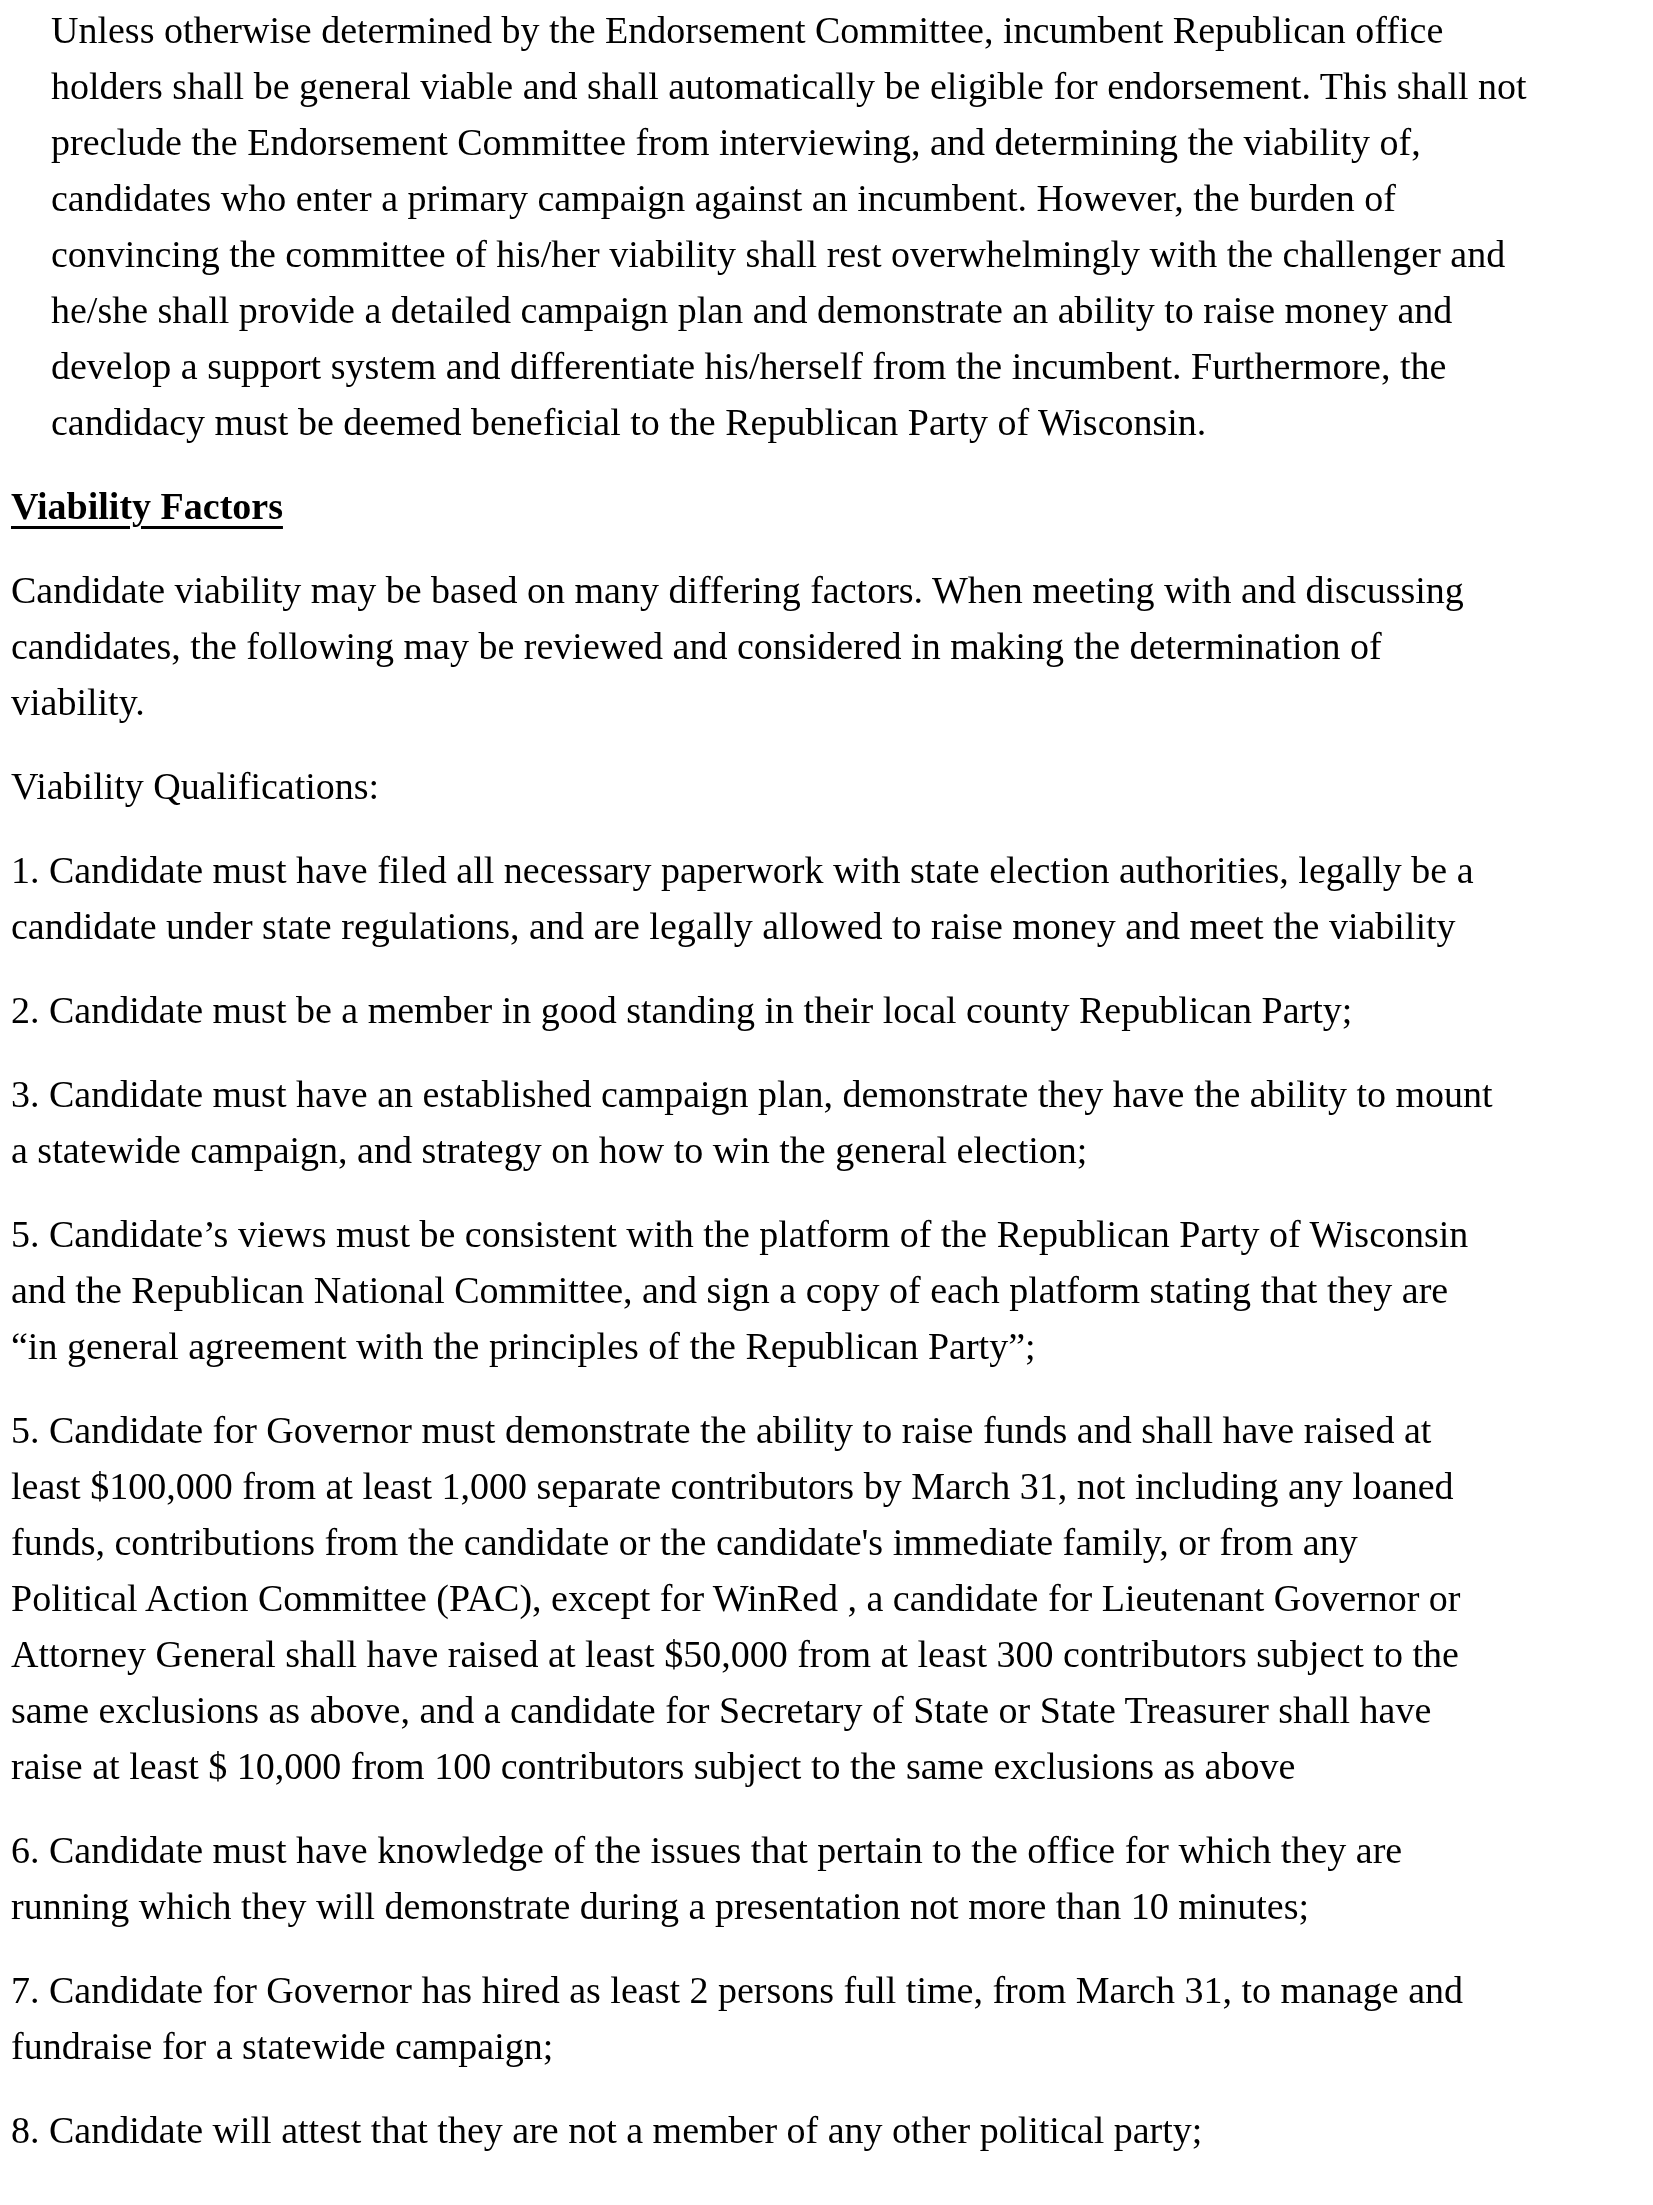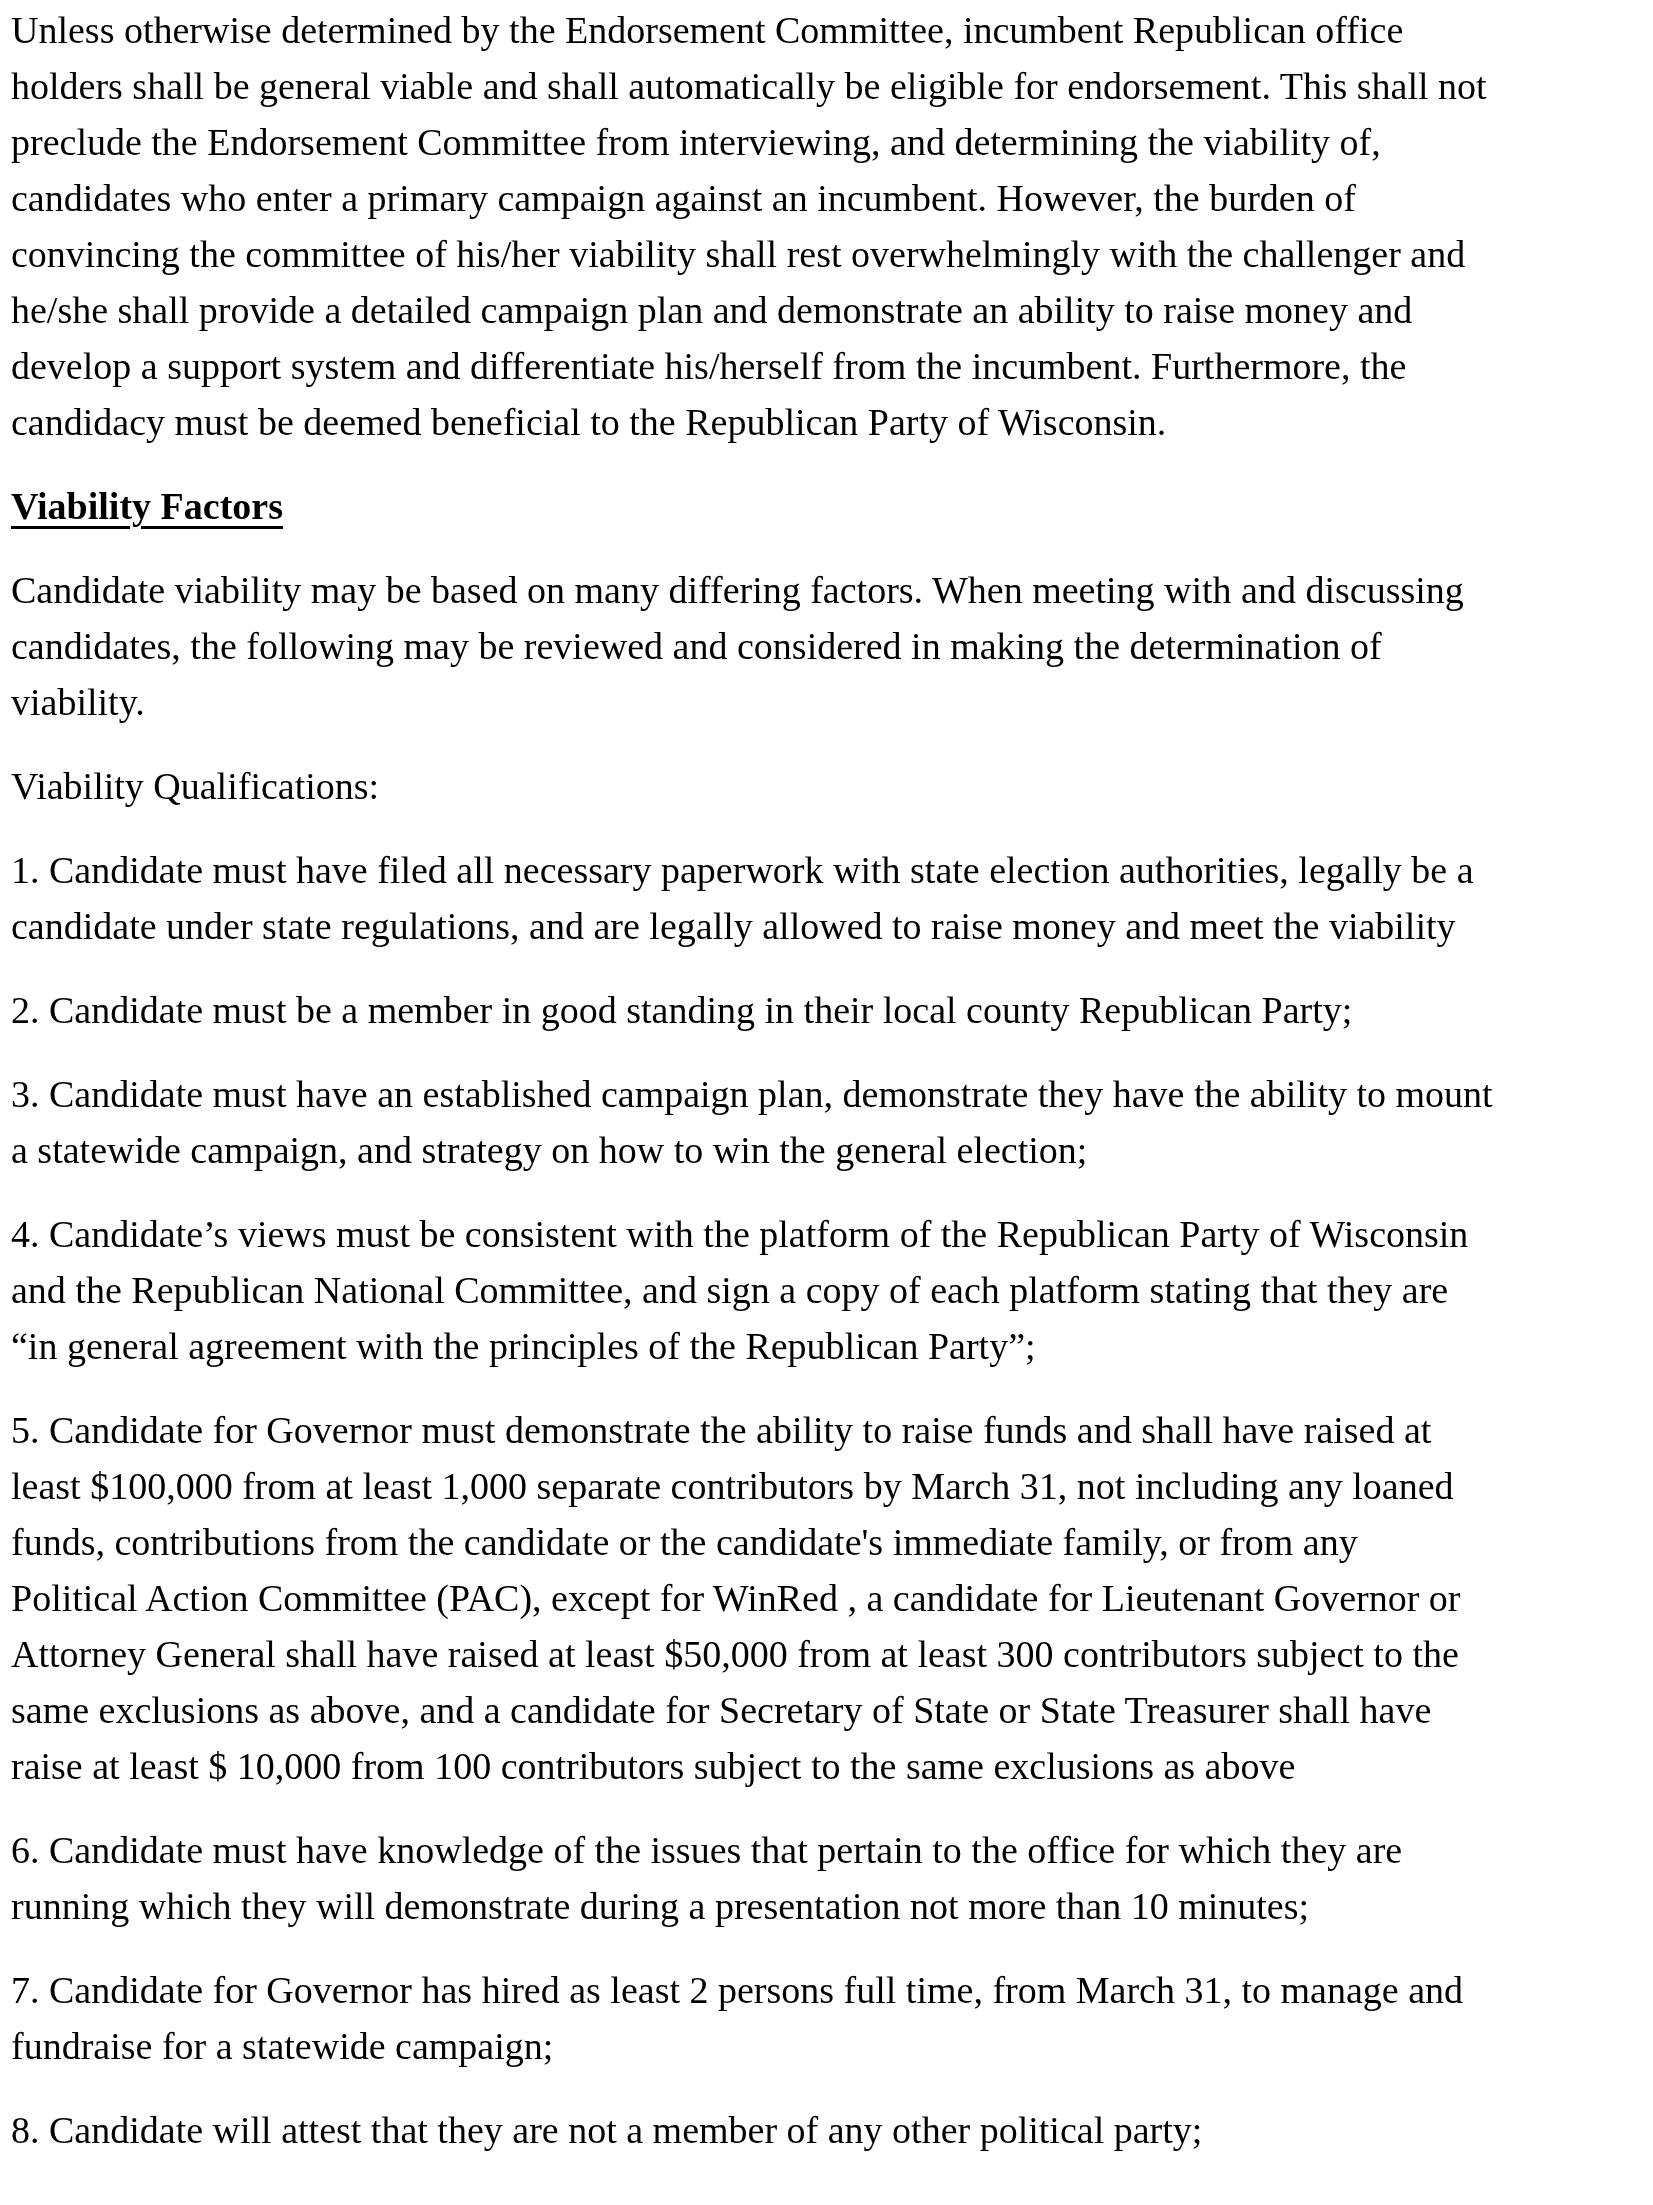--- a/index.html
+++ b/index.html
@@ -33,21 +33,21 @@
   }
   .heading {
     font-weight: bold;
     text-align: left;
     text-decoration: underline;
     text-decoration-thickness: 3.4px;
     text-underline-offset: 6.9px;
     margin: 0 0 28px 0;
     padding-left: 0;
   }
-  .first { margin-top: 2.1px; }
+  .first { margin-top: 2.1px; margin-left: 40px; }
 </style>
 </head>
 <body>
 
 <div class="doc">
 
   <p class="para first">
     <span class="line">Unless otherwise determined by the Endorsement Committee, incumbent Republican office</span>
     <span class="line">holders shall be general viable and shall automatically be eligible for endorsement. This shall not</span>
     <span class="line">preclude the Endorsement Committee from interviewing, and determining the viability of,</span>
@@ -78,21 +78,21 @@
   <p class="para">
     <span class="line">2. Candidate must be a member in good standing in their local county Republican Party;</span>
   </p>
 
   <p class="para">
     <span class="line">3. Candidate must have an established campaign plan, demonstrate they have the ability to mount</span>
     <span class="line">a statewide campaign, and strategy on how to win the general election;</span>
   </p>
 
   <p class="para">
-    <span class="line">4. Candidate’s views must be consistent with the platform of the Republican Party of Wisconsin</span>
+    <span class="line">5. Candidate’s views must be consistent with the platform of the Republican Party of Wisconsin</span>
     <span class="line">and the Republican National Committee, and sign a copy of each platform stating that they are</span>
     <span class="line">“in general agreement with the principles of the Republican Party”;</span>
   </p>
 
   <p class="para">
     <span class="line">5. Candidate for Governor must demonstrate the ability to raise funds and shall have raised at</span>
     <span class="line">least $100,000 from at least 1,000 separate contributors by March 31, not including any loaned</span>
     <span class="line">funds, contributions from the candidate or the candidate's immediate family, or from any</span>
     <span class="line">Political Action Committee (PAC), except for WinRed , a candidate for Lieutenant Governor or</span>
     <span class="line">Attorney General shall have raised at least $50,000 from at least 300 contributors subject to the</span>

